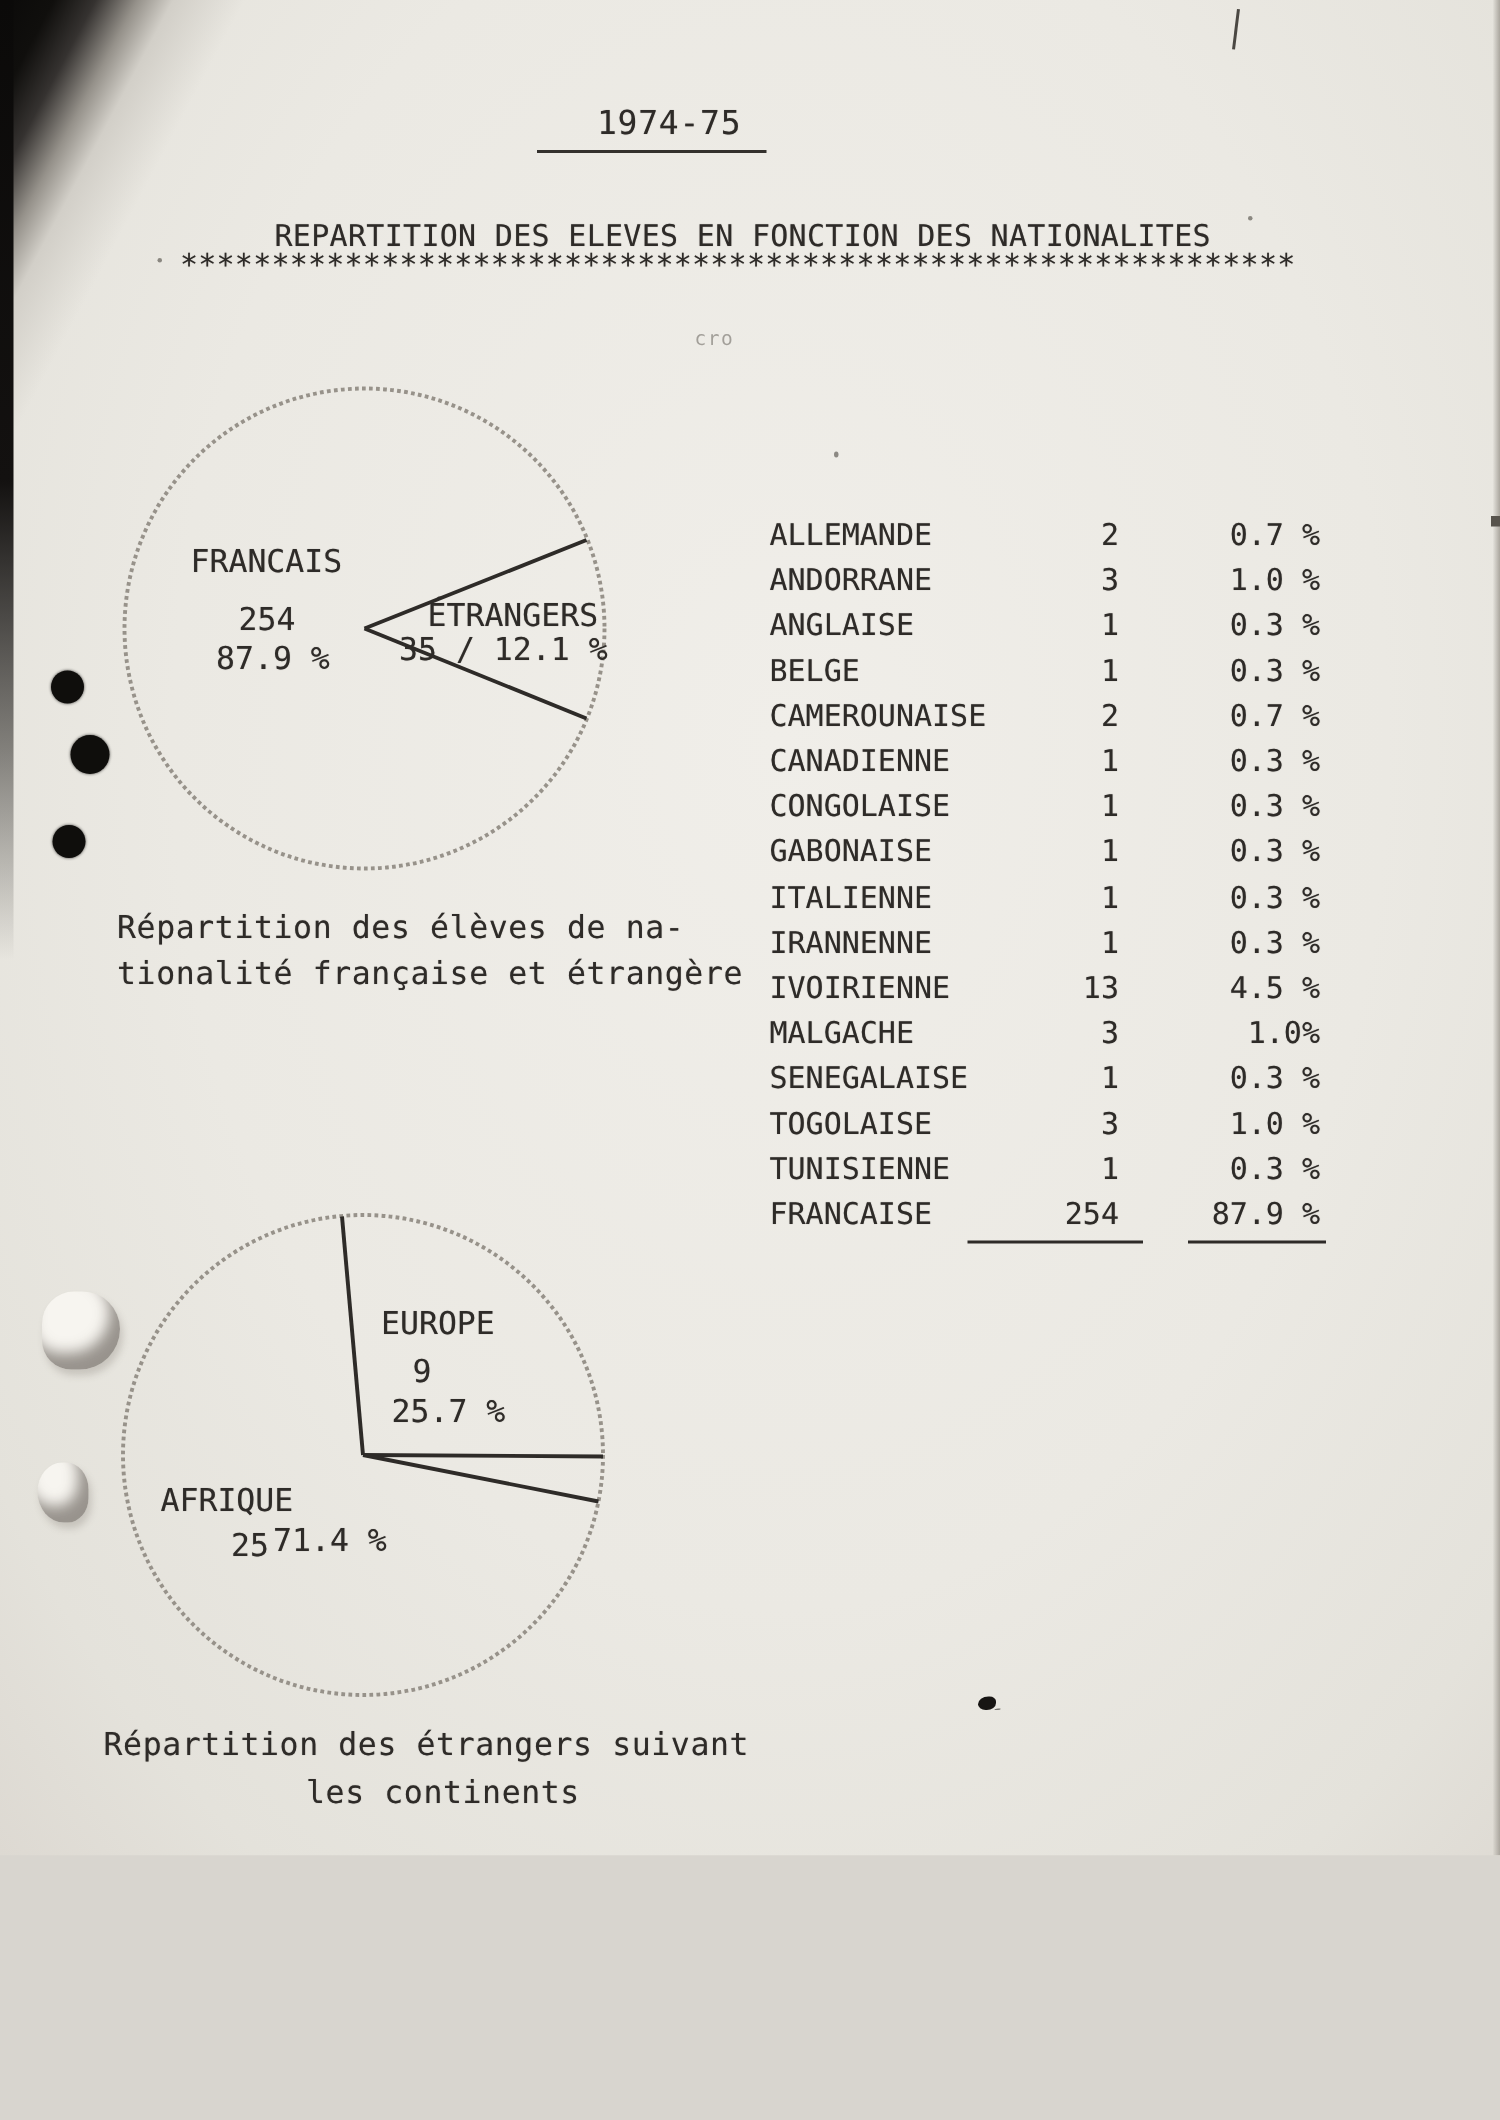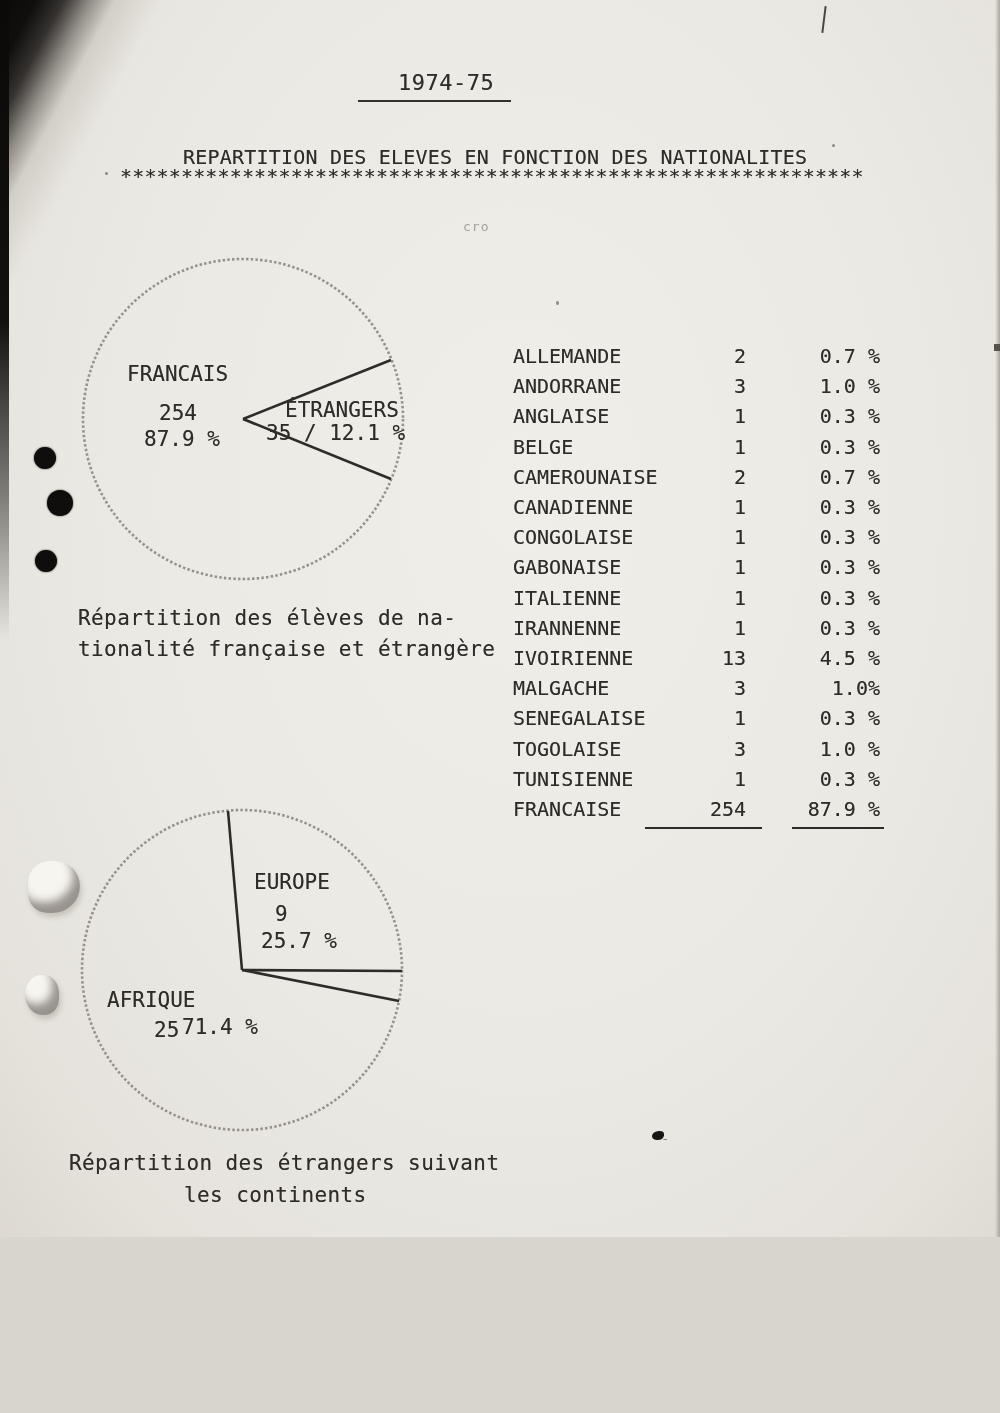--- a/index.html
+++ b/index.html
@@ -192,15 +192,15 @@
     <line x1="166" y1="164" x2="326" y2="165" stroke="#2e2b28" stroke-width="2.6"></line>
     <line x1="166" y1="164" x2="323" y2="195" stroke="#2e2b28" stroke-width="2.6"></line>
   </svg>
   <div class="ink pie-label" style="left:254px;top:870px;">EUROPE</div>
   <div class="ink pie-label" style="left:275px;top:902px;">9</div>
   <div class="ink pie-label" style="left:261px;top:929px;">25.7 %</div>
   <div class="ink pie-label" style="left:107px;top:952px;margin-top:36px;">AFRIQUE</div>
   <div class="ink pie-label" style="left:154px;top:985px;margin-top:33px;">25</div>
   <div class="ink pie-label" style="left:182px;top:1015px;">71.4 %</div>
   <div class="ink caption" style="left:69px;top:1151px;">Répartition des étrangers suivant</div>
-  <div class="ink caption" style="left:184px;top:1183px;">les continents</div>
+  <div class="ink caption" style="left:204px;top:1183px;">les continents</div>
 
 </div>
 
 </body></html>

